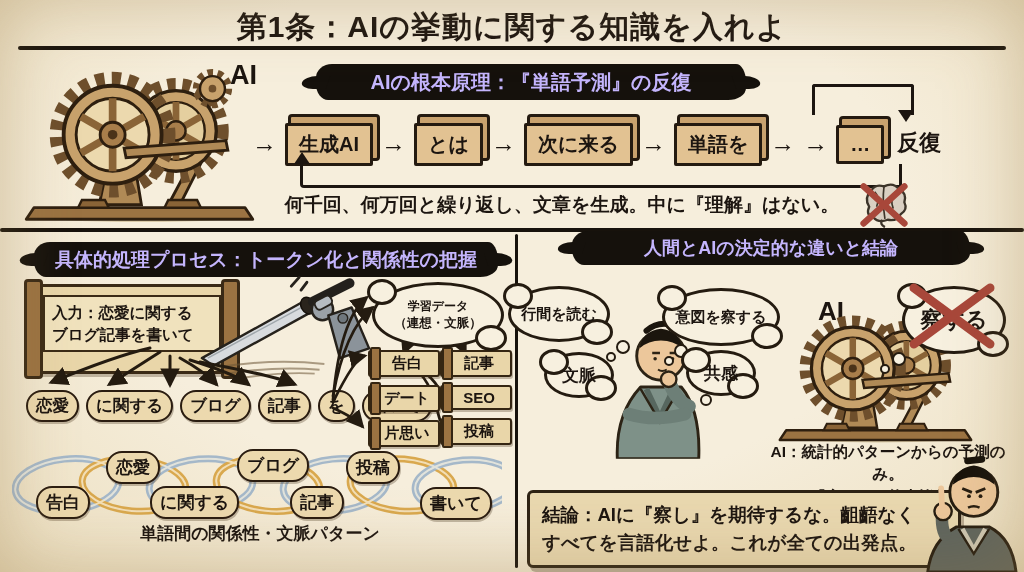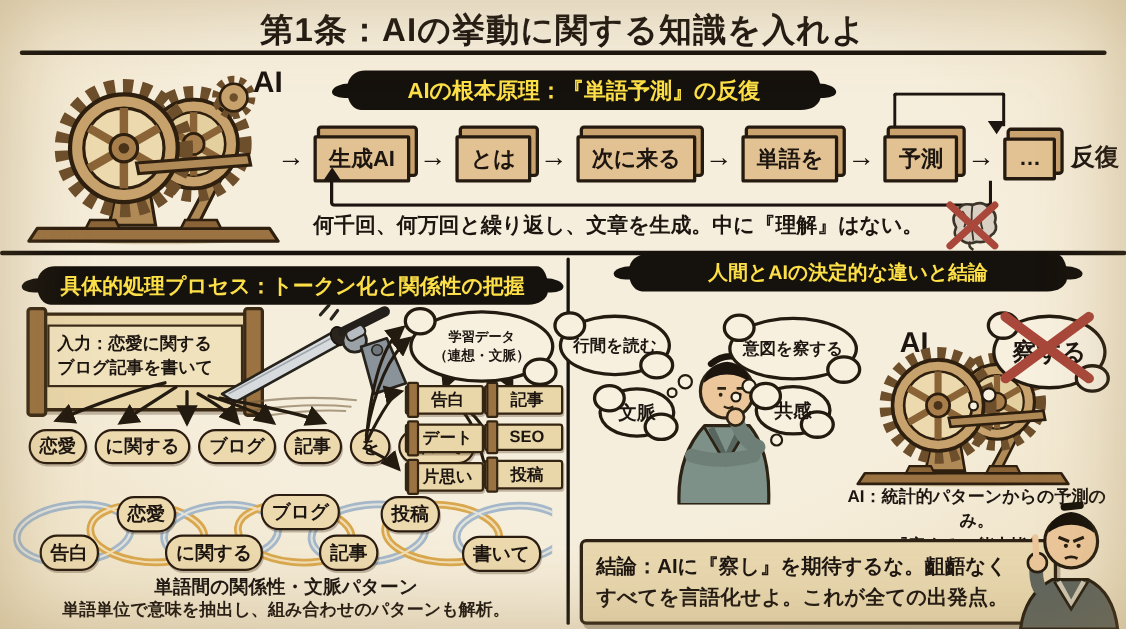--- a/index.html
+++ b/index.html
@@ -3,21 +3,21 @@
 <meta charset="utf-8">
 <style>
   html,body{margin:0;padding:0;background:#888;}
   .page{position:relative;width:1024px;height:572px;overflow:hidden;
     background:radial-gradient(ellipse at 50% 40%, #f6eedc 55%, #ecdfc0 100%);
     font-family:"Liberation Sans","DejaVu Sans",sans-serif;color:#1c1510;}
   .page::after{content:"";position:absolute;inset:0;box-shadow:inset 0 0 75px rgba(150,118,66,.38);pointer-events:none;z-index:60;}
   .abs{position:absolute;}
   .title{width:100%;text-align:center;font-size:30px;font-weight:800;letter-spacing:1px;}
   .hline{background:#17120c;border-radius:3px;}
-  .banner{position:absolute;background:#15110c;color:#fde047;font-weight:800;
+  .banner{position:absolute;background:#15110c;color:#c4b5fd;font-weight:800;
     display:flex;align-items:center;justify-content:center;white-space:nowrap;
     border-radius:16px 10px 18px 12px / 14px 18px 12px 16px;}
   .banner::before,.banner::after{content:"";position:absolute;top:32%;height:36%;width:26px;background:#15110c;}
   .banner::before{left:-14px;border-radius:60% 0 0 60%;transform:skewX(-18deg);}
   .banner::after{right:-14px;border-radius:0 60% 60% 0;transform:skewX(18deg);}
   .flow-row{position:absolute;display:flex;align-items:center;gap:8px;}
   .wbox{position:relative;background:#e2c292;border:3px solid #241a10;border-radius:2px;
     padding:5px 11px;font-size:20px;font-weight:800;margin-top:9px;white-space:nowrap;
     box-shadow:5px -7px 0 -1px #c9a26e, 5px -7px 0 2px #241a10;}
   .farrow{font-size:25px;font-weight:800;margin-top:6px;}
@@ -157,21 +157,20 @@
   <div class="flow-row" style="left:252px;top:114px;">
     <span class="farrow">→</span>
     <div class="wbox">生成AI</div>
     <span class="farrow">→</span>
     <div class="wbox">とは</div>
     <span class="farrow">→</span>
     <div class="wbox">次に来る</div>
     <span class="farrow">→</span>
     <div class="wbox">単語を</div>
     <span class="farrow">→</span>
-    <div class="wbox">予測</div>
     <span class="farrow">→</span>
     <div class="wbox">…</div>
     <span class="loop-label">反復</span>
   </div>
 
   <div class="abs" style="left:812px;top:84px;width:96px;height:28px;border:3.5px solid #1c1510;border-bottom:none;border-radius:3px 3px 0 0;"></div>
   <div class="abs tri-down" style="left:898px;top:110px;"></div>
 
   <div class="abs" style="left:300px;top:164px;width:596px;height:21px;border-left:3.5px solid #1c1510;border-bottom:3.5px solid #1c1510;border-right:3.5px solid #1c1510;border-radius:0 0 4px 4px;"></div>
   <div class="abs tri-up" style="left:294px;top:152px;"></div>
@@ -269,21 +268,20 @@
   </svg>
   <div class="abs token" style="left:106px;top:451px;font-size:17px;">恋愛</div>
   <div class="abs token" style="left:237px;top:449px;font-size:17px;">ブログ</div>
   <div class="abs token" style="left:346px;top:451px;font-size:17px;">投稿</div>
   <div class="abs token" style="left:36px;top:486px;font-size:17px;">告白</div>
   <div class="abs token" style="left:150px;top:486px;font-size:17px;">に関する</div>
   <div class="abs token" style="left:290px;top:486px;font-size:17px;">記事</div>
   <div class="abs token" style="left:420px;top:487px;font-size:17px;">書いて</div>
 
   <div class="cap" style="left:20px;top:522px;width:480px;font-size:17px;">単語間の関係性・文脈パターン</div>
-  <div class="cap" style="left:20px;top:544px;width:480px;font-size:15.5px;">単語単位で意味を抽出し、組み合わせのパターンも解析。</div>
 
   <div class="banner" style="left:572px;top:231px;width:398px;height:34px;font-size:18px;">人間とAIの決定的な違いと結論</div>
 
   <div class="bubble" style="left:508px;top:286px;width:96px;height:50px;font-size:15px;">行間を読む</div>
   <div class="bubble" style="left:662px;top:288px;width:112px;height:52px;font-size:15px;">意図を察する</div>
   <div class="bubble" style="left:544px;top:352px;width:64px;height:40px;font-size:17px;">文脈</div>
   <div class="bubble" style="left:686px;top:350px;width:64px;height:40px;font-size:17px;">共感</div>
   <div class="bdot" style="left:616px;top:340px;width:10px;height:10px;"></div>
   <div class="bdot" style="left:606px;top:352px;width:6px;height:6px;"></div>
   <div class="bdot" style="left:674px;top:344px;width:10px;height:10px;"></div>

